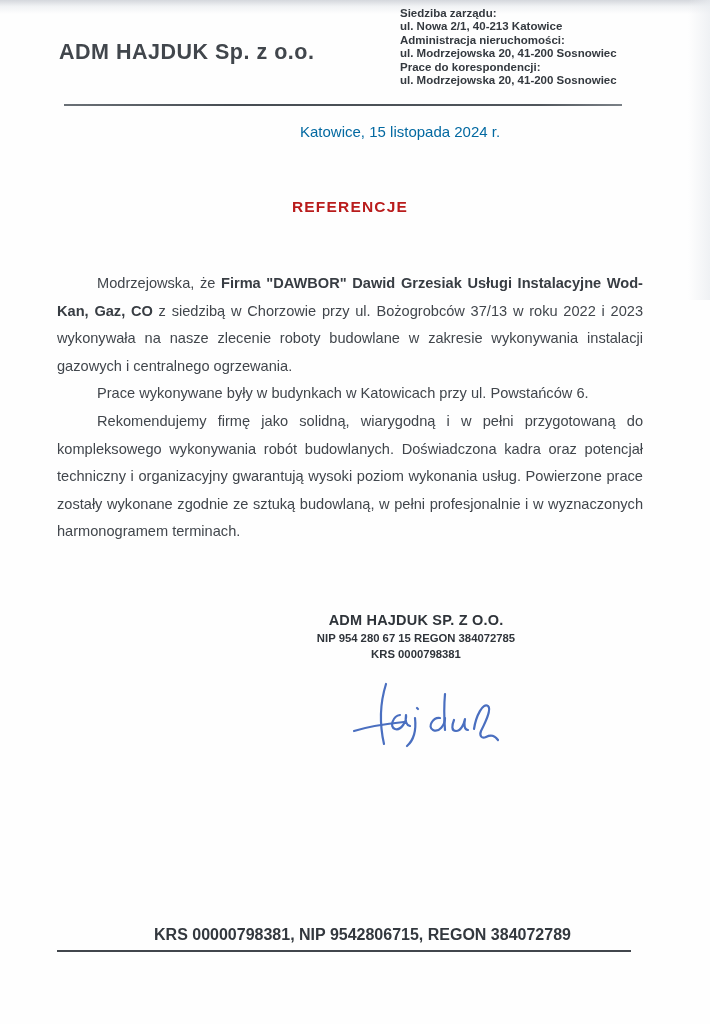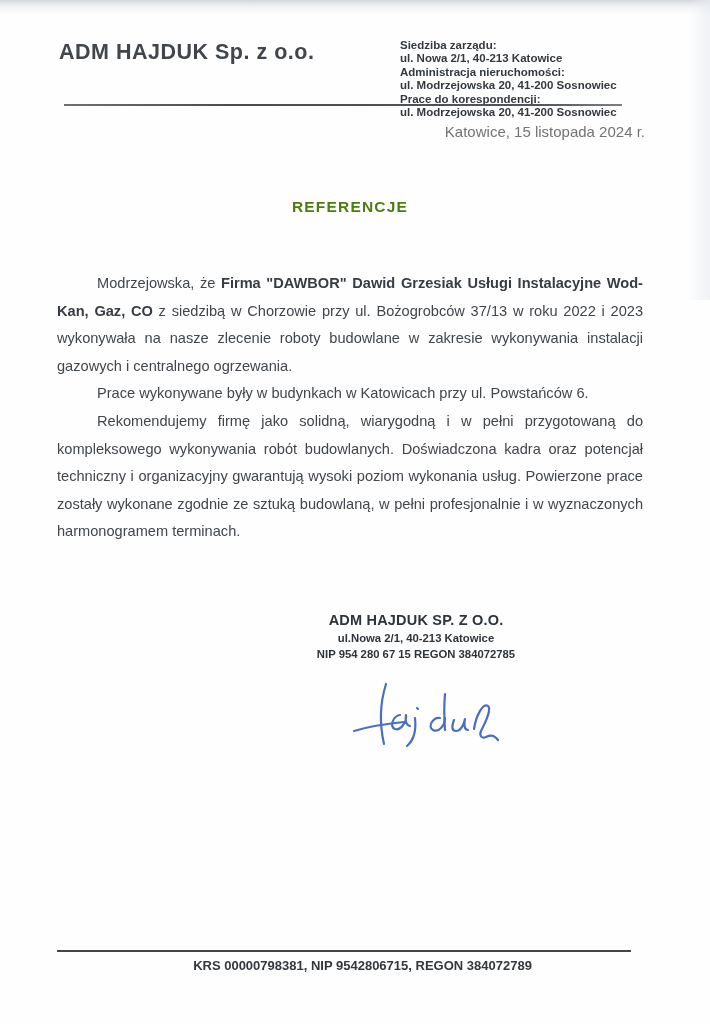--- a/index.html
+++ b/index.html
@@ -22,34 +22,34 @@
     position: absolute; right: 0; top: 0; width: 22px; height: 300px;
     background: linear-gradient(to right, rgba(240,242,245,0), rgba(233,236,240,.7));
   }
   
   .logo {
     position: absolute; left: 59px; top: 40px;
     font-size: 21.5px; font-weight: 600; letter-spacing: .5px; color: #41464c;
   }
   .head-address {
     position: absolute; left: 400px; top: 7px;
-    font-size: 11.5px; line-height: 13.4px; font-weight: 600; color: #34393f; margin-top: 32px;
+    font-size: 11.5px; line-height: 13.4px; font-weight: 600; color: #34393f;
   }
   .head-rule {
     position: absolute; left: 64px; top: 104px; width: 558px; height: 2px;
     background: linear-gradient(to right, #6a7076, #474d53 30%, #50565c 85%, #7b8187);
   }
   .dateline {
     position: absolute; left: 300px; top: 123px; width: 345px;
-    text-align: right; font-size: 15px; color: #737373;
+    text-align: left; font-size: 15px; color: #0369a1;
   }
   .doc-title {
     position: absolute; left: 40px; top: 198px; width: 620px;
     text-align: center; font-size: 15.5px; font-weight: 700;
-    letter-spacing: 1.2px; color: #4d7c0f;
+    letter-spacing: 1.2px; color: #b91c1c;
   }
   
   .body-text {
     position: absolute; left: 57px; top: 270px; width: 586px;
     font-size: 14.6px; line-height: 27.6px; text-align: justify; color: #41464c;
   }
   .body-text p { margin: 0; text-indent: 40px; }
   .bold { font-weight: 700; color: #383d43; }
   
   .stamp {
@@ -58,22 +58,22 @@
   }
   .stamp-company { font-size: 14.5px; font-weight: 700; letter-spacing: .2px; margin-bottom: 3px; }
   .stamp-line { font-size: 11.3px; font-weight: 600; line-height: 15.5px; }
   .signature { position: absolute; left: 348px; top: 678px; }
   
   .footer-rule {
     position: absolute; left: 57px; top: 950px; width: 574px; height: 2px;
     background: #41464c;
   }
   .footer-text {
-    position: absolute; left: 40px; top: 957px; width: 645px;
-    text-align: center; font-size: 13px; font-weight: 600;
+    position: absolute; left: 40px; top: 926px; width: 645px;
+    text-align: center; font-size: 16px; font-weight: 600;
     line-height: 17px; color: #33383e;
   }
   .footer-text .gap { display: inline-block; width: 18px; }
 </style>
 </head>
 <body>
 
 <div class="page">
 
   <div class="scan-top-shadow"></div>
@@ -97,22 +97,22 @@
   <div class="doc-title">REFERENCJE</div>
 
   <div class="body-text">
     <p><span>Modrzejowska, że </span><span class="bold">Firma "DAWBOR" Dawid Grzesiak Usługi Instalacyjne Wod-Kan, Gaz, CO</span><span> z siedzibą w Chorzowie przy ul. Bożogrobców 37/13 w roku 2022 i 2023 wykonywała na nasze zlecenie roboty budowlane w zakresie wykonywania instalacji gazowych i centralnego ogrzewania.</span></p>
     <p>Prace wykonywane były w budynkach w Katowicach przy ul. Powstańców 6.</p>
     <p>Rekomendujemy firmę jako solidną, wiarygodną i w pełni przygotowaną do kompleksowego wykonywania robót budowlanych. Doświadczona kadra oraz potencjał techniczny i organizacyjny gwarantują wysoki poziom wykonania usług. Powierzone prace zostały wykonane zgodnie ze sztuką budowlaną, w pełni profesjonalnie i w wyznaczonych harmonogramem terminach.</p>
   </div>
 
   <div class="stamp">
     <div class="stamp-company">ADM HAJDUK SP. Z O.O.</div>
-    <div class="stamp-line">ul.Nowa 2/1, 40-213 Katowice</div>
     <div class="stamp-line">NIP 954 280 67 15 REGON 384072785</div>
+    <div class="stamp-line">KRS 0000798381</div>
   </div>
 
   <div class="signature">
     <svg width="160" height="75" viewBox="0 0 160 75">
       <g fill="none" stroke="#4a6fc0" stroke-width="2.2" stroke-linecap="round" stroke-linejoin="round">
         <path d="M38,6 C33,22 31,44 36,66"></path>
         <path d="M6,53 C22,48 36,46 56,44"></path>
         <path d="M52,37 c-7,1 -11,12 -5,14 c6,2 12,-8 11,-14 c-1,6 0,10 4,11"></path>
         <path d="M67,40 c1,9 0,21 -8,28"></path>
         <path d="M69,30 l1,1"></path>

